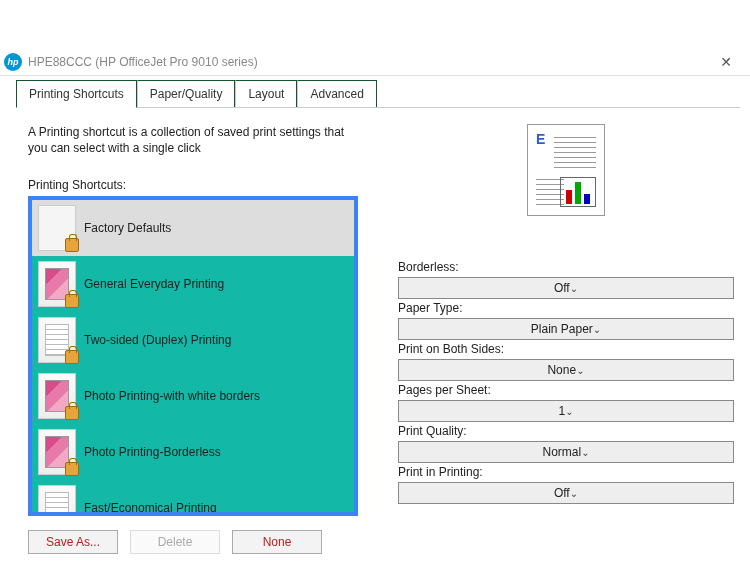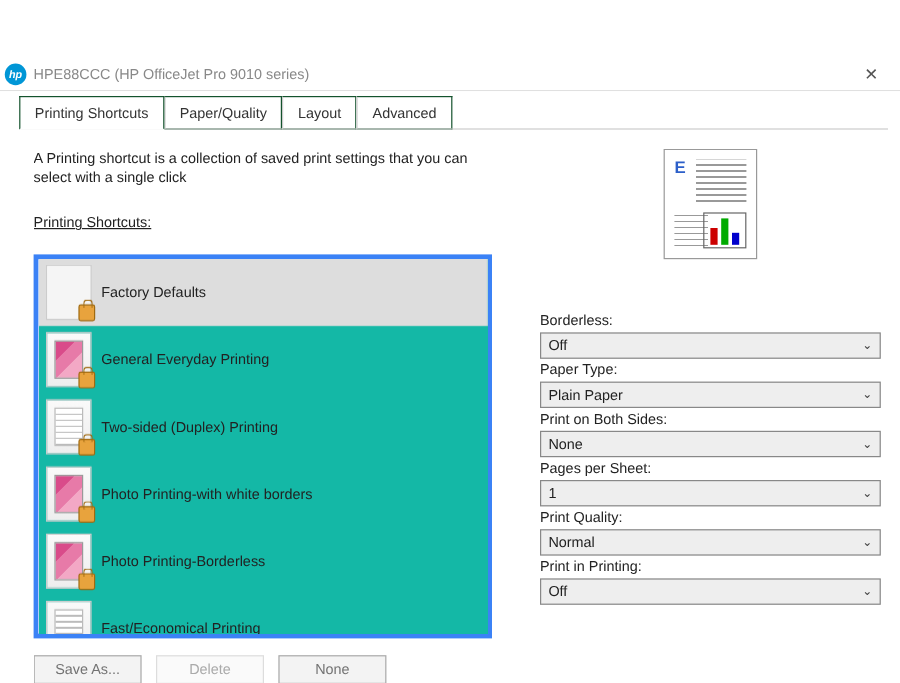--- a/index.html
+++ b/index.html
@@ -10,51 +10,51 @@
 .titlebar .title { color: #888; flex: 1; }
 .titlebar .close { width: 40px; height: 28px; display: flex; align-items: center; justify-content: center; color: #555; font-size: 14px; }
 
 .tabrow { display: flex; padding: 4px 10px 0 16px; background: #fff; }
 .tab { padding: 6px 12px; border: 1px solid #14532d; background: #fff; color: #333; cursor: default; }
 .tab + .tab { border-left: 1px solid #ccc; }
 .tab.active { border-bottom: 1px solid #fff; position: relative; z-index: 2; }
 .tab-underline { border-top: 1px solid #ccc; margin: -1px 10px 0 16px; position: relative; z-index: 1; }
 
 .body { display: flex; padding: 16px 16px 10px 28px; gap: 40px; }
-.left { width: 382px; }
+.left { width: 330px; }
 .desc { color: #222; margin-bottom: 22px; line-height: 1.35; }
-.section-label { color: #222; margin-bottom: 20px; text-decoration: underline; }
+.section-label { color: #222; margin-bottom: 4px; }
 .listbox { border: 4px solid #3b82f6; height: 320px; overflow-y: scroll; background: #14b8a6; }
 .li { display: flex; align-items: center; gap: 8px; padding: 4px 6px; height: 56px; }
 .li.selected { background: #ddd; }
 .thumb { width: 38px; height: 46px; border: 1px solid #ccc; background: linear-gradient(#fafafa,#eee); position: relative; display: flex; align-items: center; justify-content: center; }
 .thumb.photo::before { content: ""; position: absolute; inset: 6px; background: linear-gradient(135deg,#d94b8a 30%,#e77aa8 30%,#e77aa8 60%,#f3a8c5 60%); border: 1px solid #999; }
 .thumb.doc::before { content: ""; position: absolute; inset: 6px; background: repeating-linear-gradient(#fff,#fff 4px,#bbb 4px,#bbb 5px); border: 1px solid #bbb; }
 .thumb.blank::before { content: ""; position: absolute; inset: 0; background: #f5f5f5; }
 .lock { position: absolute; right: -4px; bottom: -2px; width: 14px; height: 14px; background: #e8a33d; border: 1px solid #a06a10; border-radius: 2px; }
 .lock::before { content: ""; position: absolute; top: -5px; left: 3px; width: 6px; height: 6px; border: 1.5px solid #a06a10; border-bottom: none; border-radius: 3px 3px 0 0; }
 .li-label { color: #222; }
 
 .btnrow { display: flex; gap: 12px; margin-top: 14px; }
-.btn { width: 90px; height: 24px; border: 1px solid #aaa; background: #f3f3f3; display: flex; align-items: center; justify-content: center; color: #737373; }
+.btn { width: 90px; height: 24px; border: 1px solid #aaa; background: #f3f3f3; display: flex; align-items: center; justify-content: center; color: #b91c1c; }
 .btn.disabled { color: #aaa; border-color: #ddd; background: #fafafa; }
 
 .right { flex: 1; }
 .preview { width: 78px; height: 92px; border: 1px solid #999; margin: 0 auto 44px; padding: 6px; background: #fff; position: relative; }
 .preview .pe { position: absolute; left: 8px; top: 6px; font-weight: bold; color: #2c5fc9; font-size: 14px; }
 .preview .plines { position: absolute; left: 26px; right: 8px; top: 8px; height: 36px; background: repeating-linear-gradient(#fff,#fff 4px,#999 4px,#999 5px); }
 .preview .pchart { position: absolute; right: 8px; bottom: 8px; width: 36px; height: 30px; border: 1px solid #666; display: flex; align-items: flex-end; justify-content: center; gap: 3px; padding: 2px; }
 .preview .pchart span:nth-child(1){width:6px;height:14px;background:#c00;}
 .preview .pchart span:nth-child(2){width:6px;height:22px;background:#0a0;}
 .preview .pchart span:nth-child(3){width:6px;height:10px;background:#00c;}
 .preview .plines2 { position: absolute; left: 8px; bottom: 10px; width: 28px; height: 30px; background: repeating-linear-gradient(#fff,#fff 4px,#999 4px,#999 5px); }
 
 .field { margin-bottom: 2px; }
 .field-label { color: #222; margin-bottom: 3px; }
-.select { height: 22px; border: 1px solid #888; background: #eee; display: flex; align-items: center; justify-content: space-between; padding: 0 6px; color: #222; }
+.select { height: 22px; border: 1px solid #888; background: #eee; display: flex; align-items: center; justify-content: center; padding: 0 6px; color: #222; }
 .select .chev { color: #444; font-size: 10px; }
 
 ::-webkit-scrollbar { width: 16px; }
 ::-webkit-scrollbar-track { background: #f0f0f0; }
 ::-webkit-scrollbar-thumb { background: #c8c8c8; }
 ::-webkit-scrollbar-button { background: #f0f0f0; height: 16px; }
 </style>
 </head>
 <body>
 

